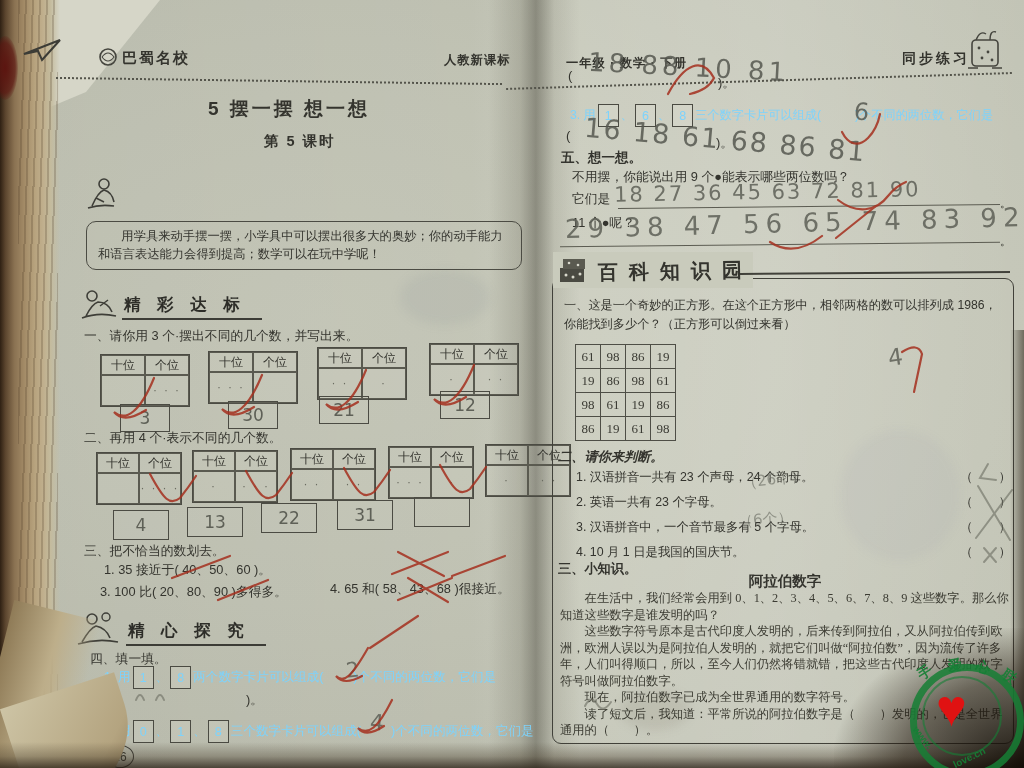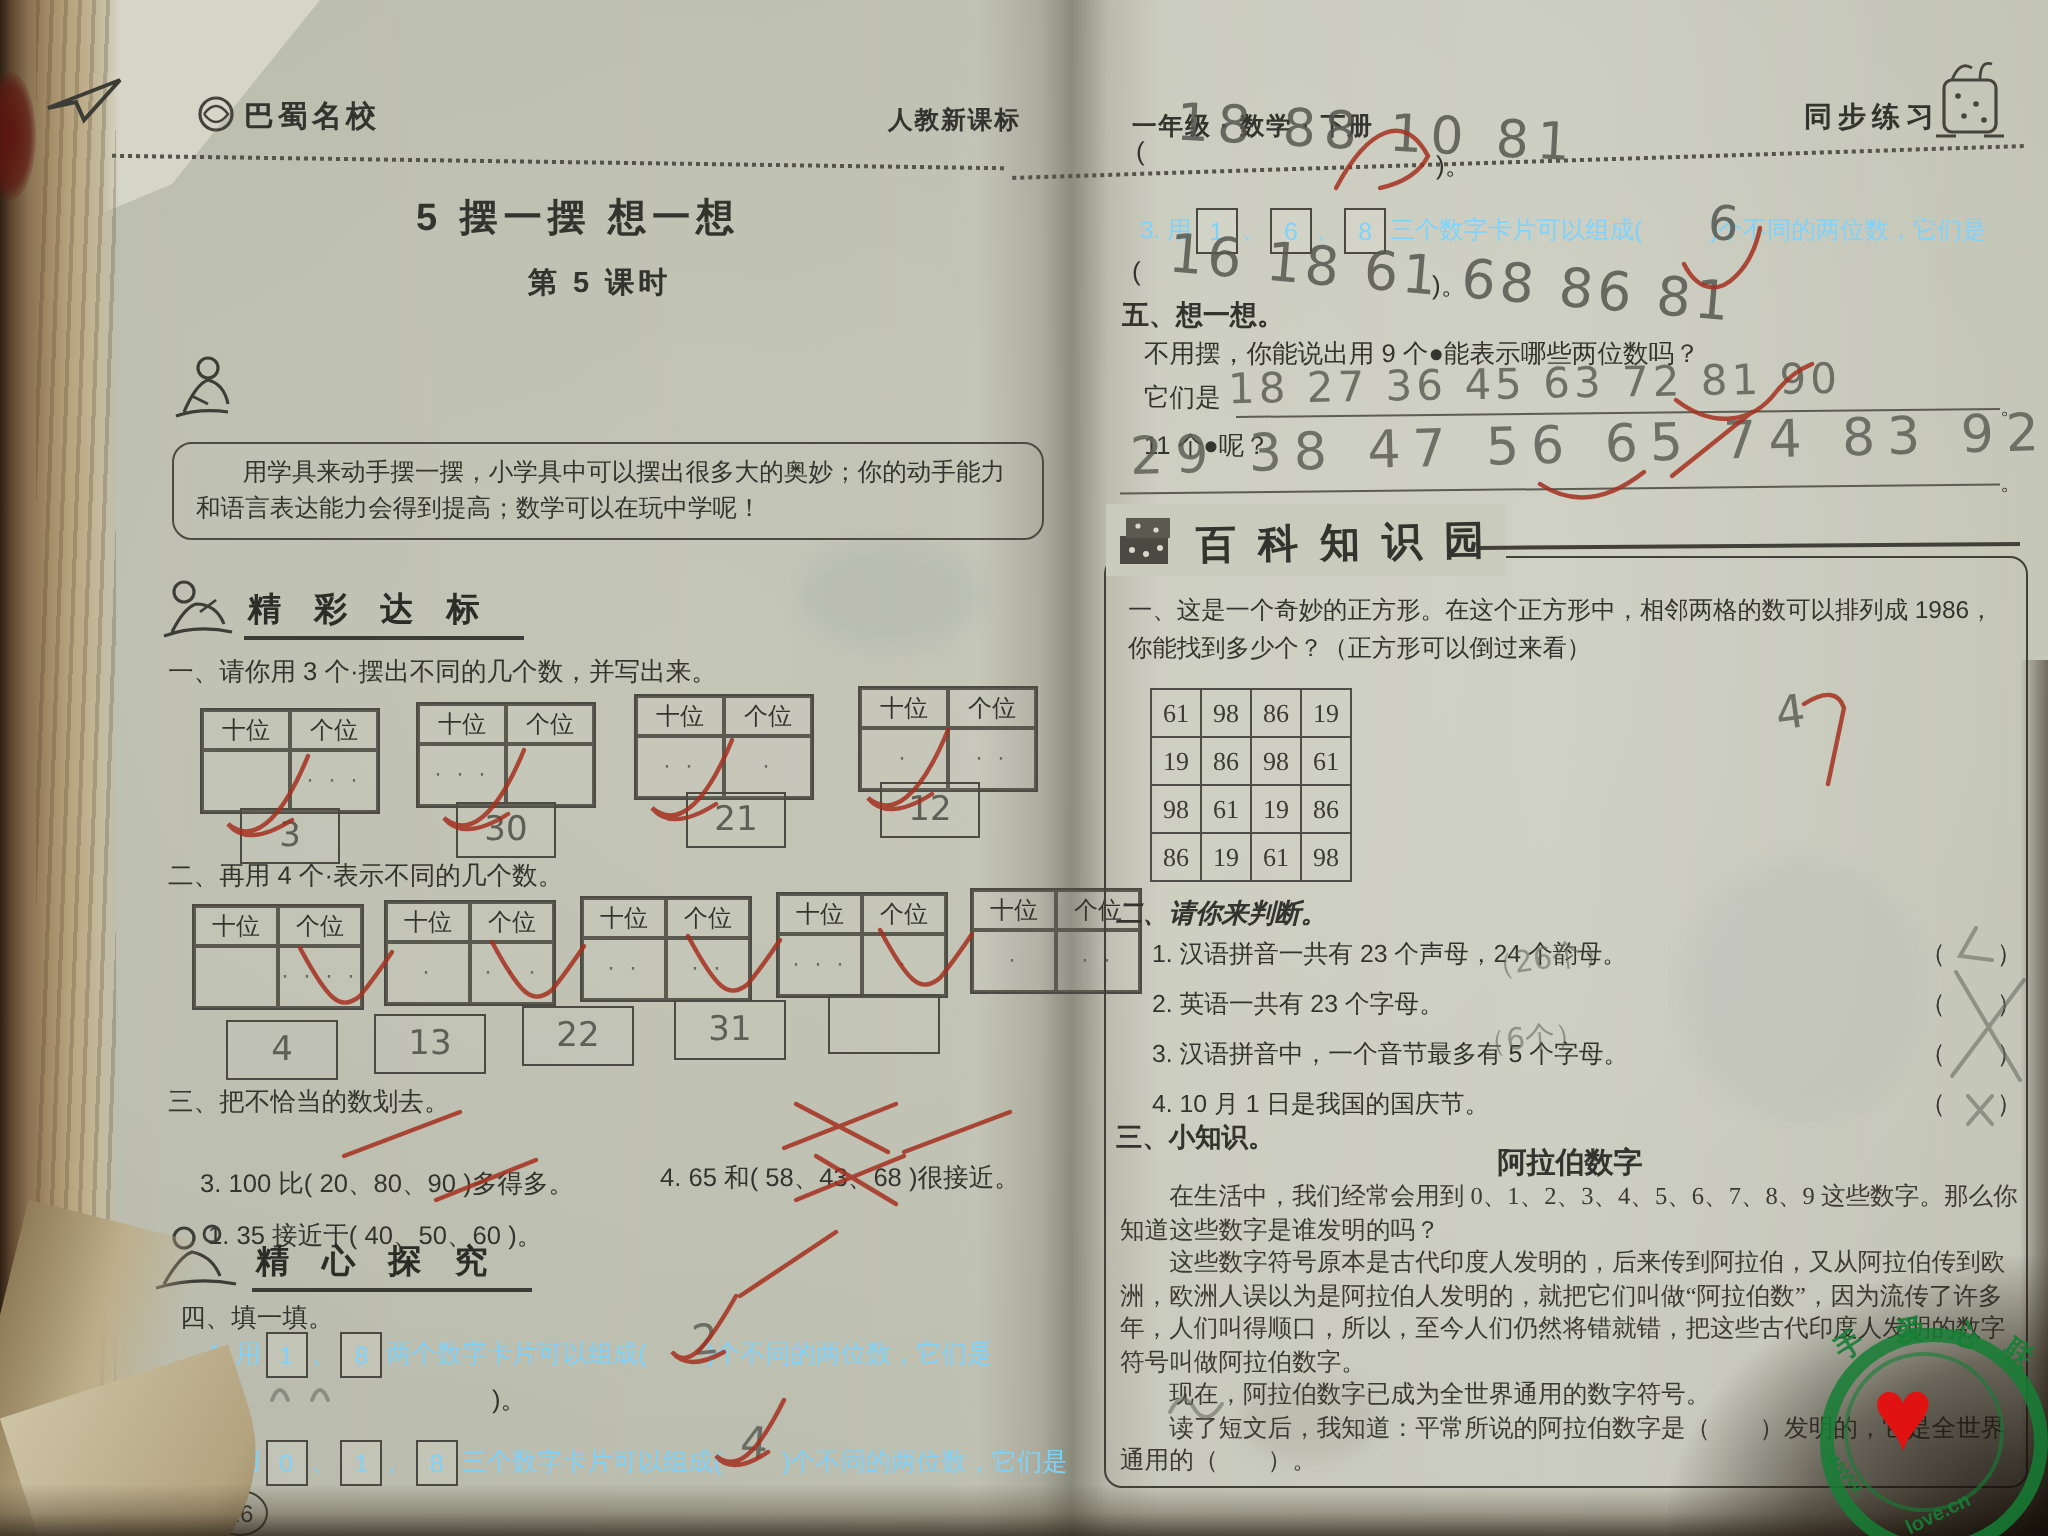--- a/index.html
+++ b/index.html
@@ -147,21 +147,21 @@
     <div class="bd">·</div>
   </div>
   <div class="pvt" style="left:429px;top:343px;">
     <div class="hd">十位</div>
     <div class="hd">个位</div>
     <div class="bd">·</div>
     <div class="bd">· ·</div>
   </div>
   <div class="abox" style="left:120px;top:404px;width:48px;height:26px;">3</div>
   <div class="abox" style="left:228px;top:401px;width:48px;height:26px;">30</div>
-  <div class="abox" style="left:343px;top:396px;width:48px;height:26px;">21</div>
+  <div class="abox" style="left:319px;top:396px;width:48px;height:26px;">21</div>
   <div class="abox" style="left:440px;top:391px;width:48px;height:26px;">12</div>
 
   <div class="p" style="left:84px;top:430px;">二、再用 4 个·表示不同的几个数。</div>
 
   <div class="pvt" style="left:96px;top:452px;width:84px;">
     <div class="hd">十位</div>
     <div class="hd">个位</div>
     <div class="bd"></div>
     <div class="bd">· · · ·</div>
   </div>
@@ -189,21 +189,21 @@
     <div class="bd">·</div>
     <div class="bd">· ·</div>
   </div>
   <div class="abox" style="left:113px;top:510px;width:54px;height:28px;">4</div>
   <div class="abox" style="left:187px;top:507px;width:54px;height:28px;">13</div>
   <div class="abox" style="left:261px;top:503px;width:54px;height:28px;">22</div>
   <div class="abox" style="left:337px;top:500px;width:54px;height:28px;">31</div>
   <div class="abox" style="left:414px;top:497px;width:54px;height:28px;"></div>
 
   <div class="p" style="left:84px;top:543px;">三、把不恰当的数划去。</div>
-  <div class="p" style="left:104px;top:562px;margin-top:48px;">1. 35 接近于( 40、50、60 )。</div>
+  <div class="p" style="left:104px;top:562px;">1. 35 接近于( 40、50、60 )。</div>
   <div class="p" style="left:100px;top:584px;">3. 100 比( 20、80、90 )多得多。</div>
   <div class="p" style="left:330px;top:581px;">4. 65 和( 58、43、68 )很接近。</div>
 
   <svg class="doodle" style="left:76px;top:610px;" width="44" height="38" viewBox="0 0 44 38">
     <circle cx="16" cy="9" r="5" fill="none" stroke="#3e3e38" stroke-width="1.6"></circle>
     <circle cx="30" cy="7" r="4" fill="none" stroke="#3e3e38" stroke-width="1.4"></circle>
     <path d="M6 32 q8 -14 14 -16 q10 2 14 12 M2 34 q20 -6 40 -2" fill="none" stroke="#3e3e38" stroke-width="1.6"></path>
   </svg>
   <div class="sec" style="left:126px;top:620px;">精 心 探 究</div>
 

